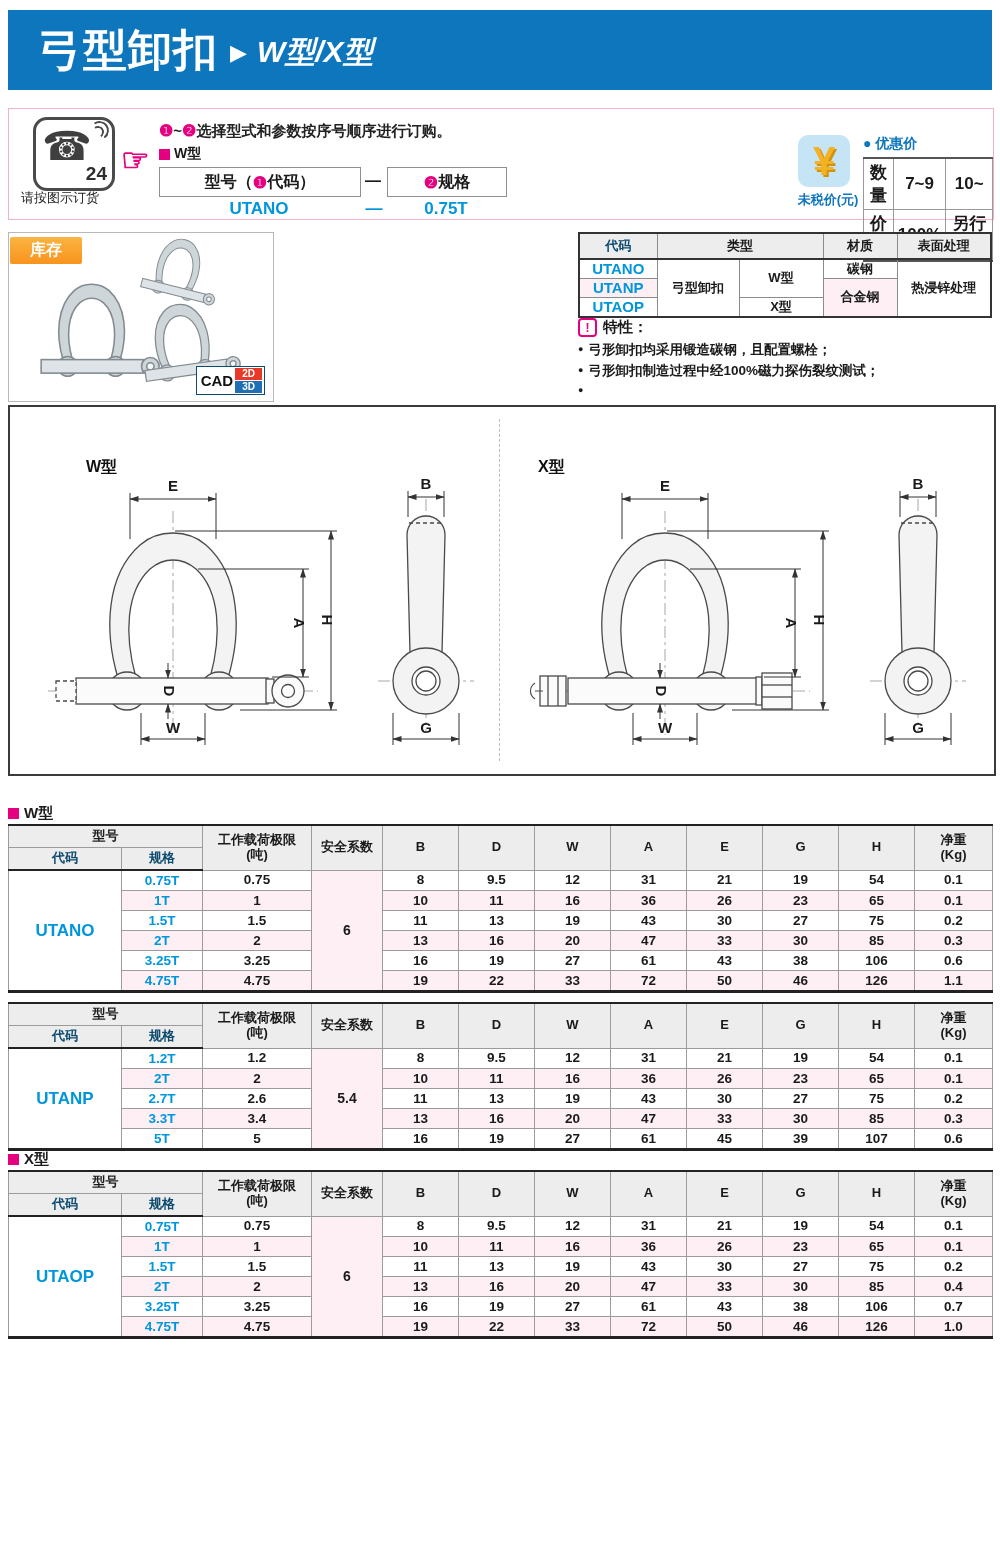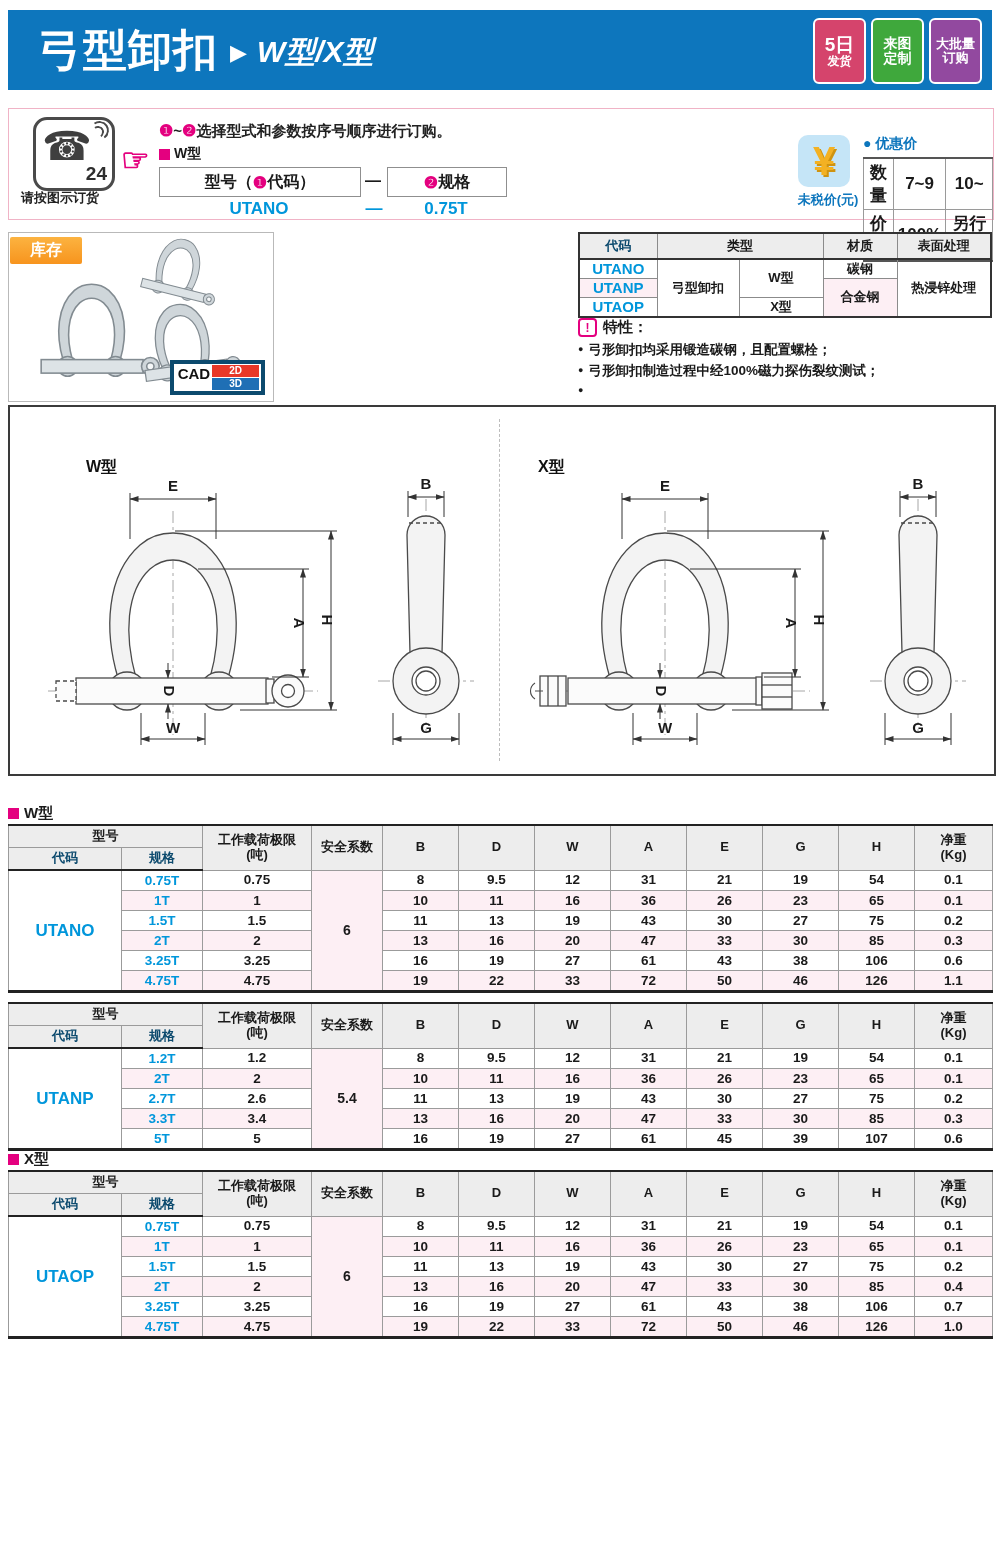--- a/index.html
+++ b/index.html
@@ -21,21 +21,21 @@
   .badge .l2{font-size:12px;} .badge.b1 .l1,.badge.b1 .l2{font-size:14px;} .badge.b2 .l2{font-size:13px;}
 
   
   .order{position:absolute;left:8px;top:108px;width:984px;height:110px;border:1px solid #f0b3c6;background:#fff;}
   .phone{position:absolute;left:24px;top:8px;width:76px;height:68px;border:3px solid #4a4a4a;border-radius:14px;}
   .phone .ph{position:absolute;left:6px;top:6px;font-size:40px;color:#3f3f3f;line-height:1;}
   .phone .num{position:absolute;right:5px;bottom:3px;font-size:19px;font-weight:bold;color:#2e2e2e;}
   .wave{position:absolute;border:2.5px solid #4a4a4a;border-radius:50%;border-left-color:transparent;border-bottom-color:transparent;transform:rotate(10deg);}
   .w1{right:8px;top:6px;width:8px;height:8px;}
   .w2{right:3px;top:1px;width:15px;height:15px;}
-  .phone-cap{position:absolute;left:12px;top:80px;width:110px;font-size:13px;font-weight:bold;color:#222;}
+  .phone-cap{position:absolute;left:12px;top:80px;width:110px;font-size:13px;font-weight:normal;color:#222;}
   .finger{position:absolute;left:112px;top:32px;font-size:32px;color:#e4007f;font-weight:bold;}
   .step-line{position:absolute;left:150px;top:12px;font-size:15px;font-weight:bold;color:#222;}
   .magnum{color:#e4007f;font-size:16px;}
   .wline{position:absolute;left:150px;top:36px;font-size:14px;font-weight:bold;display:flex;align-items:center;gap:4px;}
   .magsq{display:inline-block;width:11px;height:11px;background:#e4007f;}
   .obox{position:absolute;top:58px;height:28px;border:1px solid #8f8f8f;display:flex;align-items:center;justify-content:center;
         font-size:16px;font-weight:bold;background:#fff;text-align:center;}
   .obox1{left:150px;width:200px;}
   .obox2{left:378px;width:118px;}
   .odash{position:absolute;left:350px;top:58px;width:28px;height:28px;display:flex;align-items:center;justify-content:center;font-weight:bold;font-size:16px;}
@@ -48,24 +48,24 @@
   .ycap{position:absolute;left:776px;top:82px;width:86px;text-align:center;font-size:13px;font-weight:bold;color:#0d76bd;}
   .disc{position:absolute;left:854px;top:26px;font-size:14px;font-weight:bold;color:#0d76bd;}
   .ptable{position:absolute;left:854px;top:48px;border-collapse:collapse;font-size:17px;font-weight:bold;}
   .ptable td{border:1px solid #9a9a9a;text-align:center;padding:2px 4px;height:17px;}
   .ptable{border-top:2px solid #555;border-bottom:2px solid #555;}
 
   
   .photo{position:absolute;left:8px;top:232px;width:264px;height:168px;border:1px solid #b9b9b9;background:#fff;}
   .stock{position:absolute;left:10px;top:237px;width:72px;height:27px;background:linear-gradient(#fcb340,#f7941e);
          color:#fff;font-weight:bold;font-size:16px;display:flex;align-items:center;justify-content:center;border-radius:2px;z-index:3;}
-  .cadbadge{position:absolute;right:8px;bottom:6px;display:flex;background:#fff;border:4px solid #0c4a6e;padding:1px 2px;z-index:3;}
+  .cadbadge{position:absolute;right:8px;bottom:6px;display:flex;align-items:center;background:#fff;border:1px solid #0c4a6e;padding:1px 2px;z-index:3;}
   .cadbadge .cadtxt{font-weight:bold;font-size:15px;color:#111;padding:0 2px;}
   .cadchips{display:flex;flex-direction:column;gap:1px;}
-  .chip{color:#fff;font-weight:bold;font-size:10px;line-height:12px;padding:0 17px;text-align:center;}
+  .chip{color:#fff;font-weight:bold;font-size:10px;line-height:12px;padding:0 7px;text-align:center;}
   .chip2{background:#e83828;} .chip3{background:#1f6fb5;}
 
   
   .spectable{position:absolute;left:578px;top:232px;border-collapse:collapse;table-layout:fixed;width:412px;
              text-align:center;font-weight:bold;font-size:13px;border:2px solid #333;}
   .spectable th,.spectable td{border:1px solid #8b8b8b;padding:0;height:18px;line-height:1.15;}
   .spectable thead th{background:#ededed;height:24px;border-bottom:2px solid #333;}
   .mag{color:#0c4a6e;}
   .codeblue{color:#0096db;font-size:15px;}
   .pinkcell{background:#fdeff4;}
@@ -105,34 +105,20 @@
 </style>
 </head>
 <body>
 
 <div id="page">
 
   <div class="hdr">
     <span class="hdr-title">弓型卸扣</span>
     <span class="hdr-arrow">▶</span>
     <span class="hdr-sub">W型/X型</span>
-    <div class="badges">
-      <div class="badge b0">
-        <span class="l1">5日</span>
-        <span class="l2">发货</span>
-      </div>
-      <div class="badge b1">
-        <span class="l1">来图</span>
-        <span class="l2">定制</span>
-      </div>
-      <div class="badge b2">
-        <span class="l1">大批量</span>
-        <span class="l2">订购</span>
-      </div>
-    </div>
   </div>
 
   <div class="order">
     <div class="phone">
       <span class="ph">☎</span>
       <span class="wave w1"></span>
       <span class="wave w2"></span>
       <span class="num">24</span>
     </div>
     <div class="phone-cap">请按图示订货</div>

